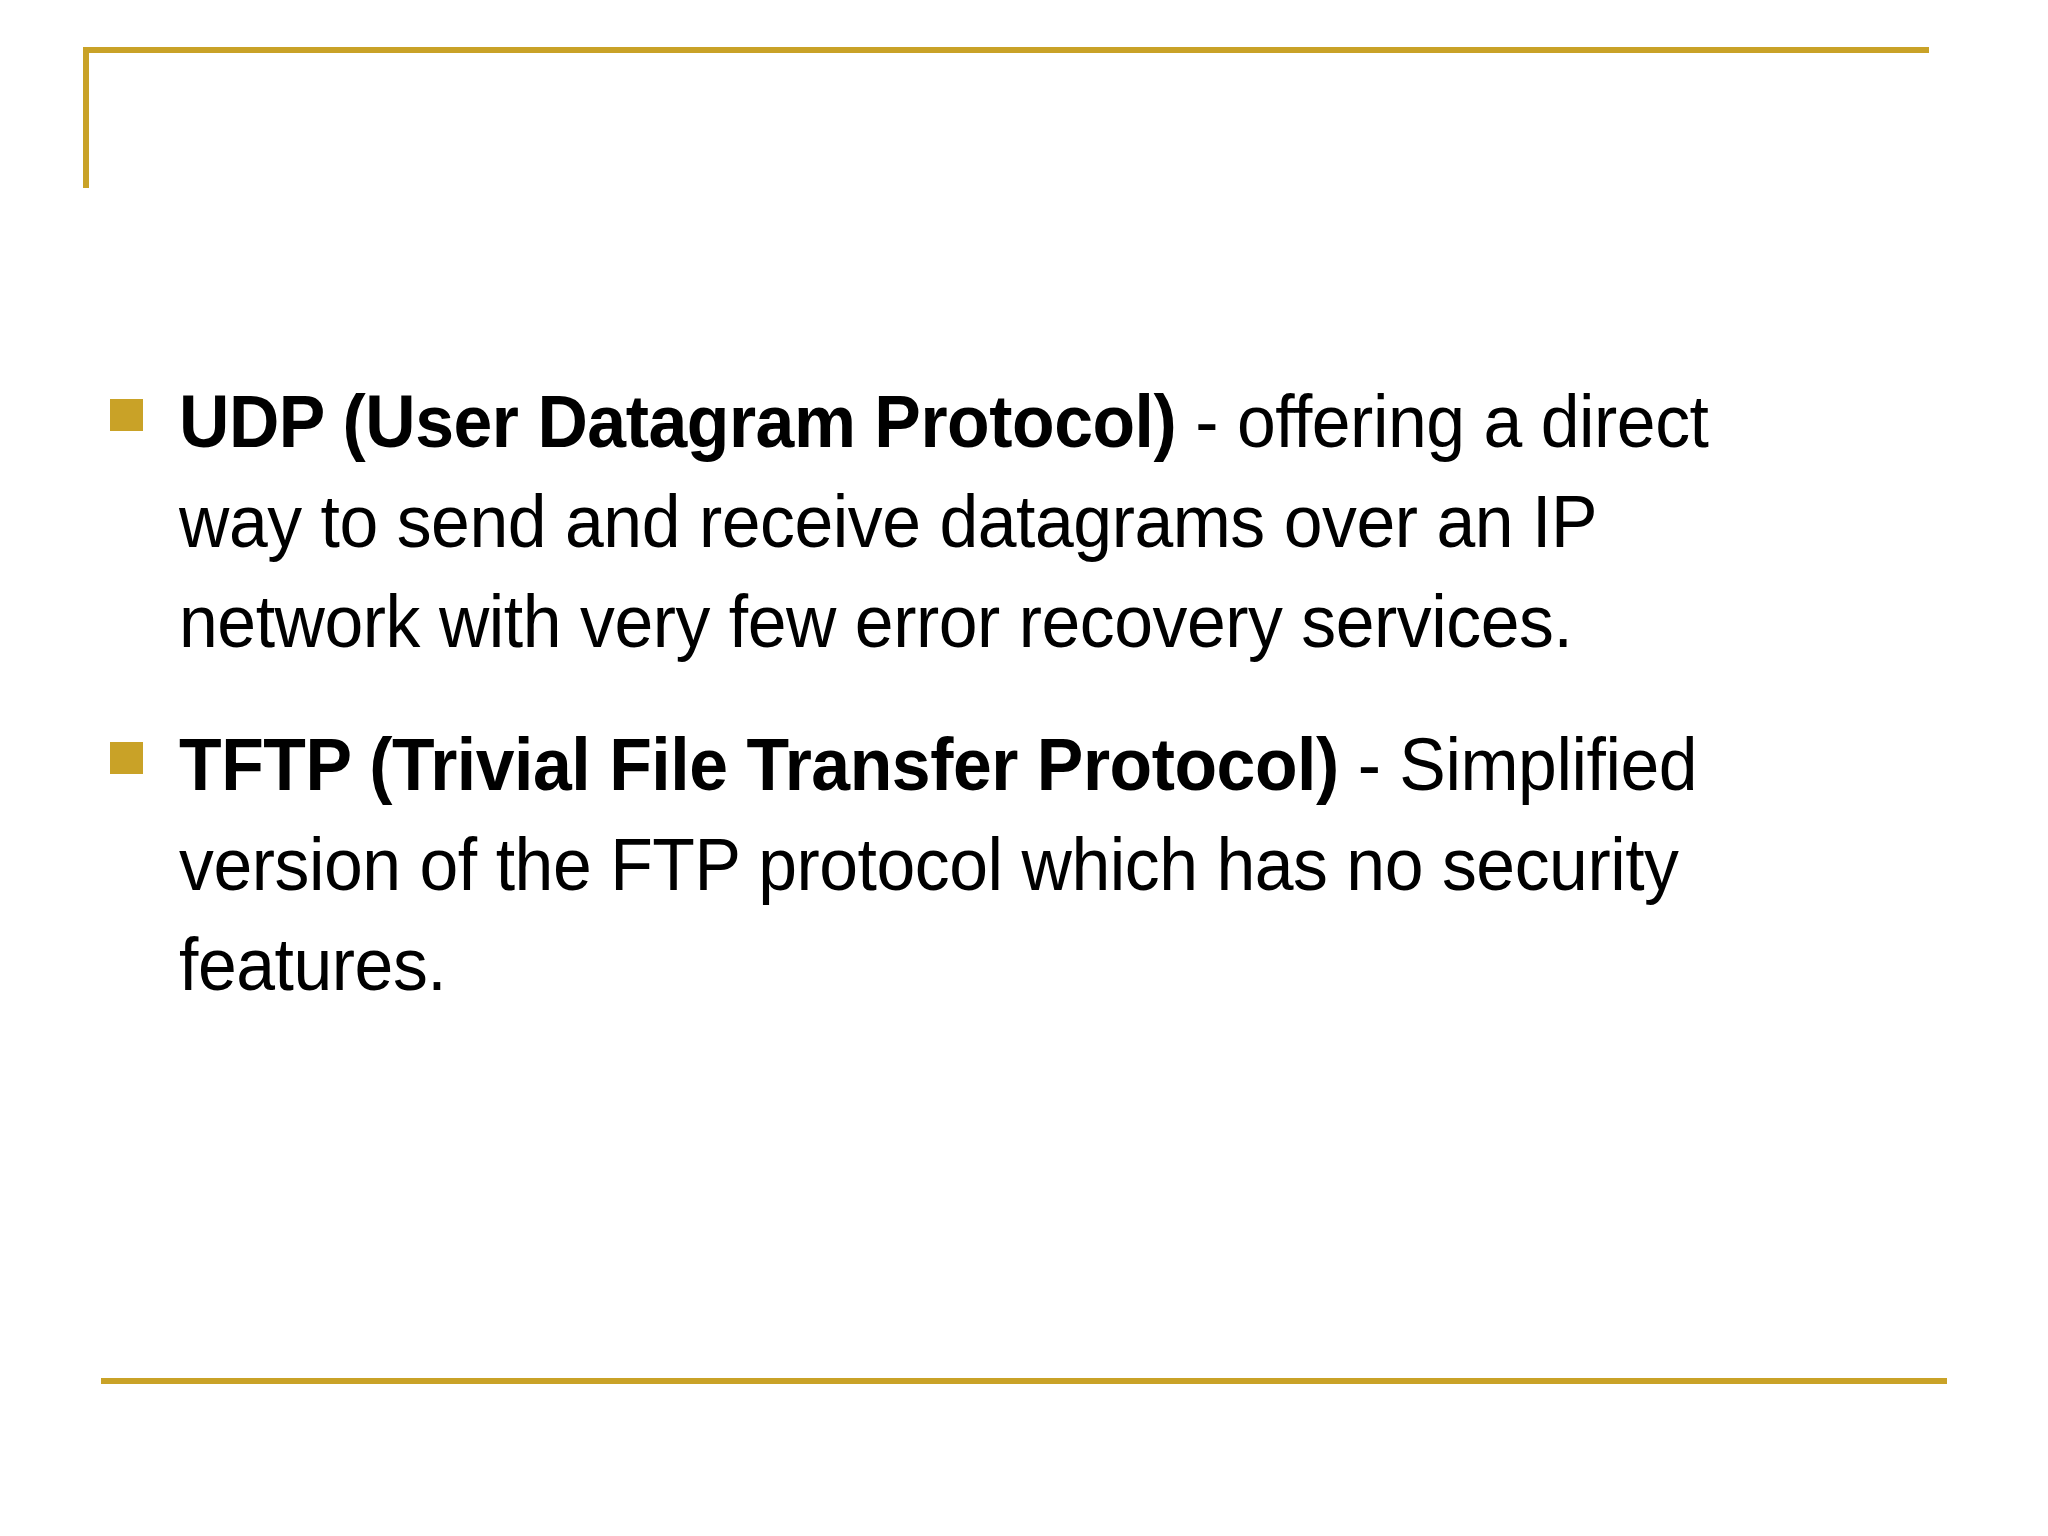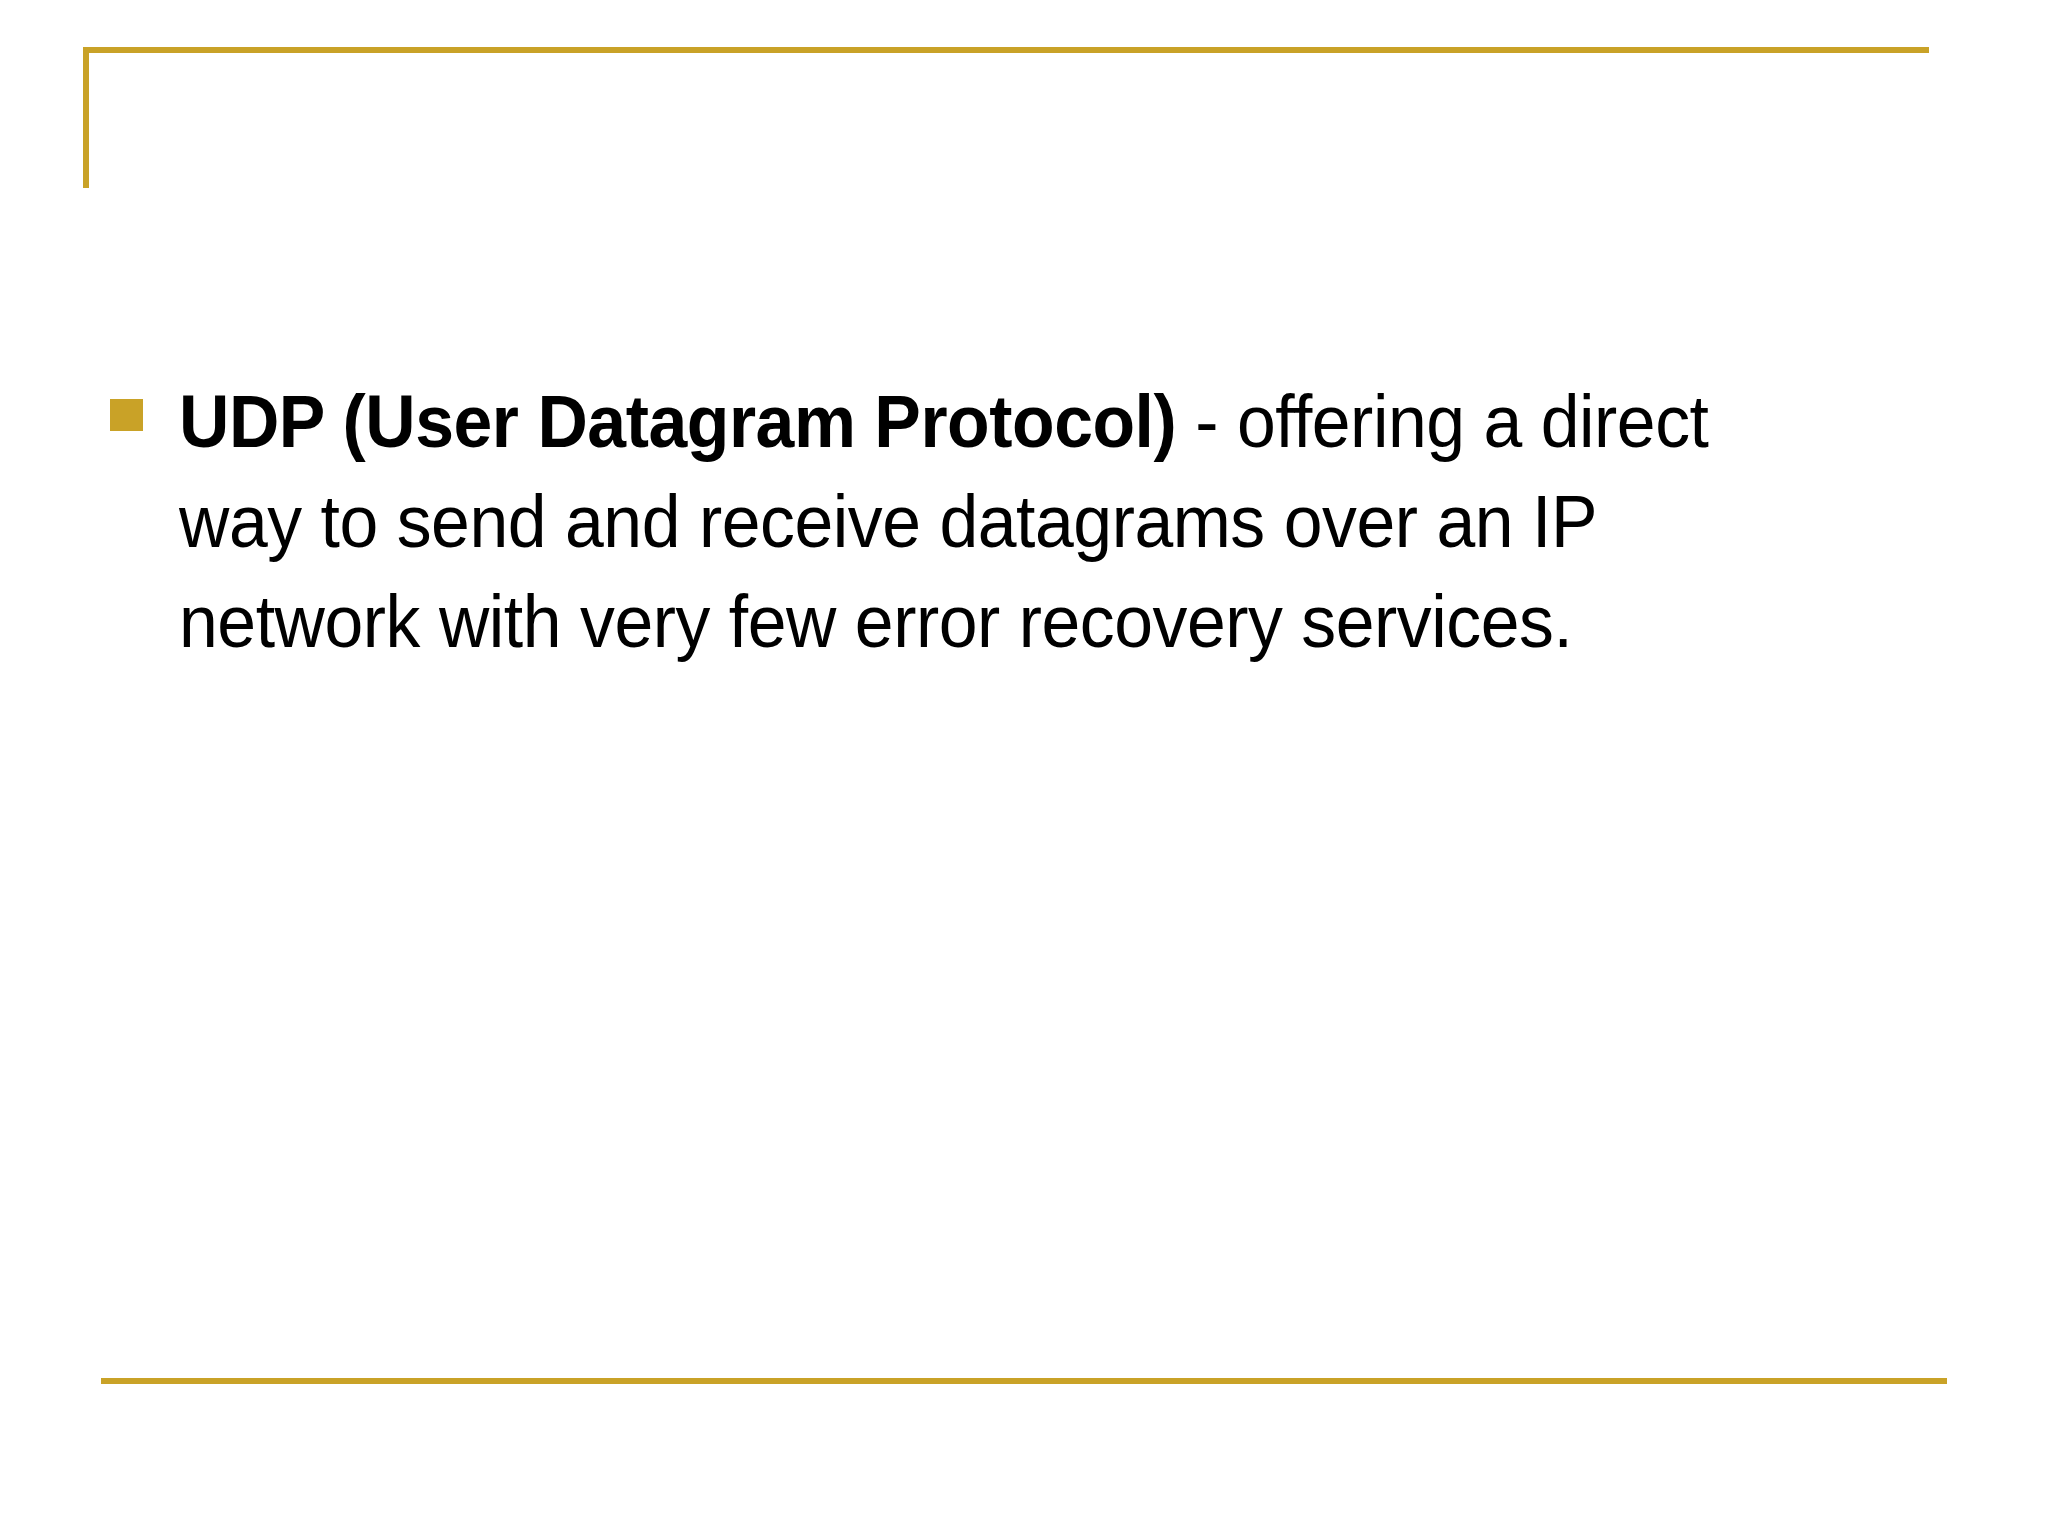--- a/index.html
+++ b/index.html
@@ -98,15 +98,19 @@
   <div class="rule-left"></div>
   <div class="rule-bottom"></div>
 
   <div id="content">
 
     <div class="bullet-row">
       <div class="bullet-marker"></div>
       <div class="bullet-text"><span class="lead">UDP (User Datagram Protocol)</span><span class="rest"> - offering a direct way to send and receive datagrams over an IP network with very few error recovery services.</span></div>
     </div>
 
+    <div class="bullet-row">
+      <div class="bullet-marker"></div>
+      <div class="bullet-text"><span class="lead">TFTP (Trivial File Transfer Protocol)</span><span class="rest"> - Simplified version of the FTP protocol which has no security features.</span></div>
+    </div>
 
   </div>
 </div>
 
 </body></html>

